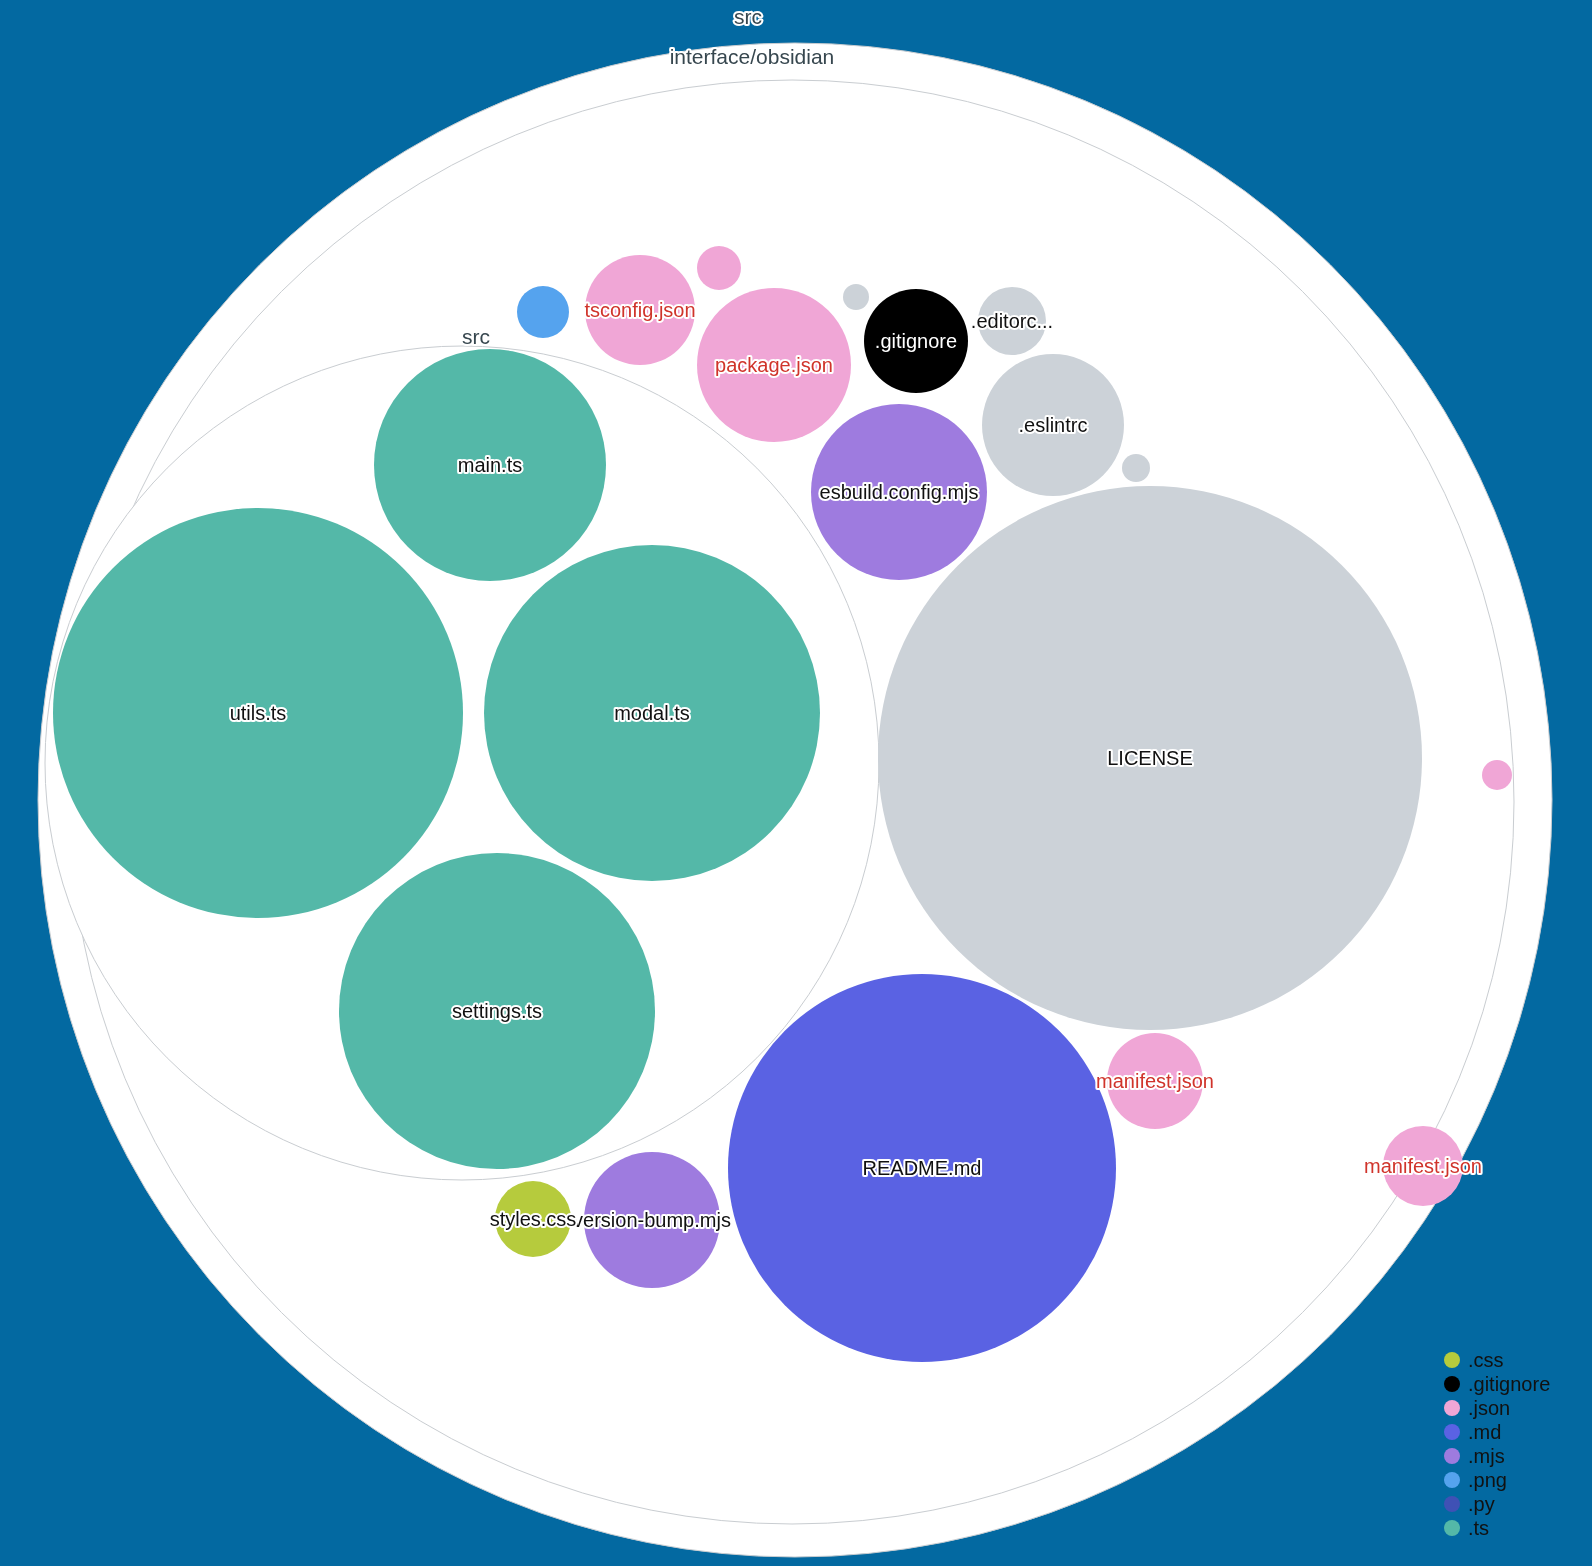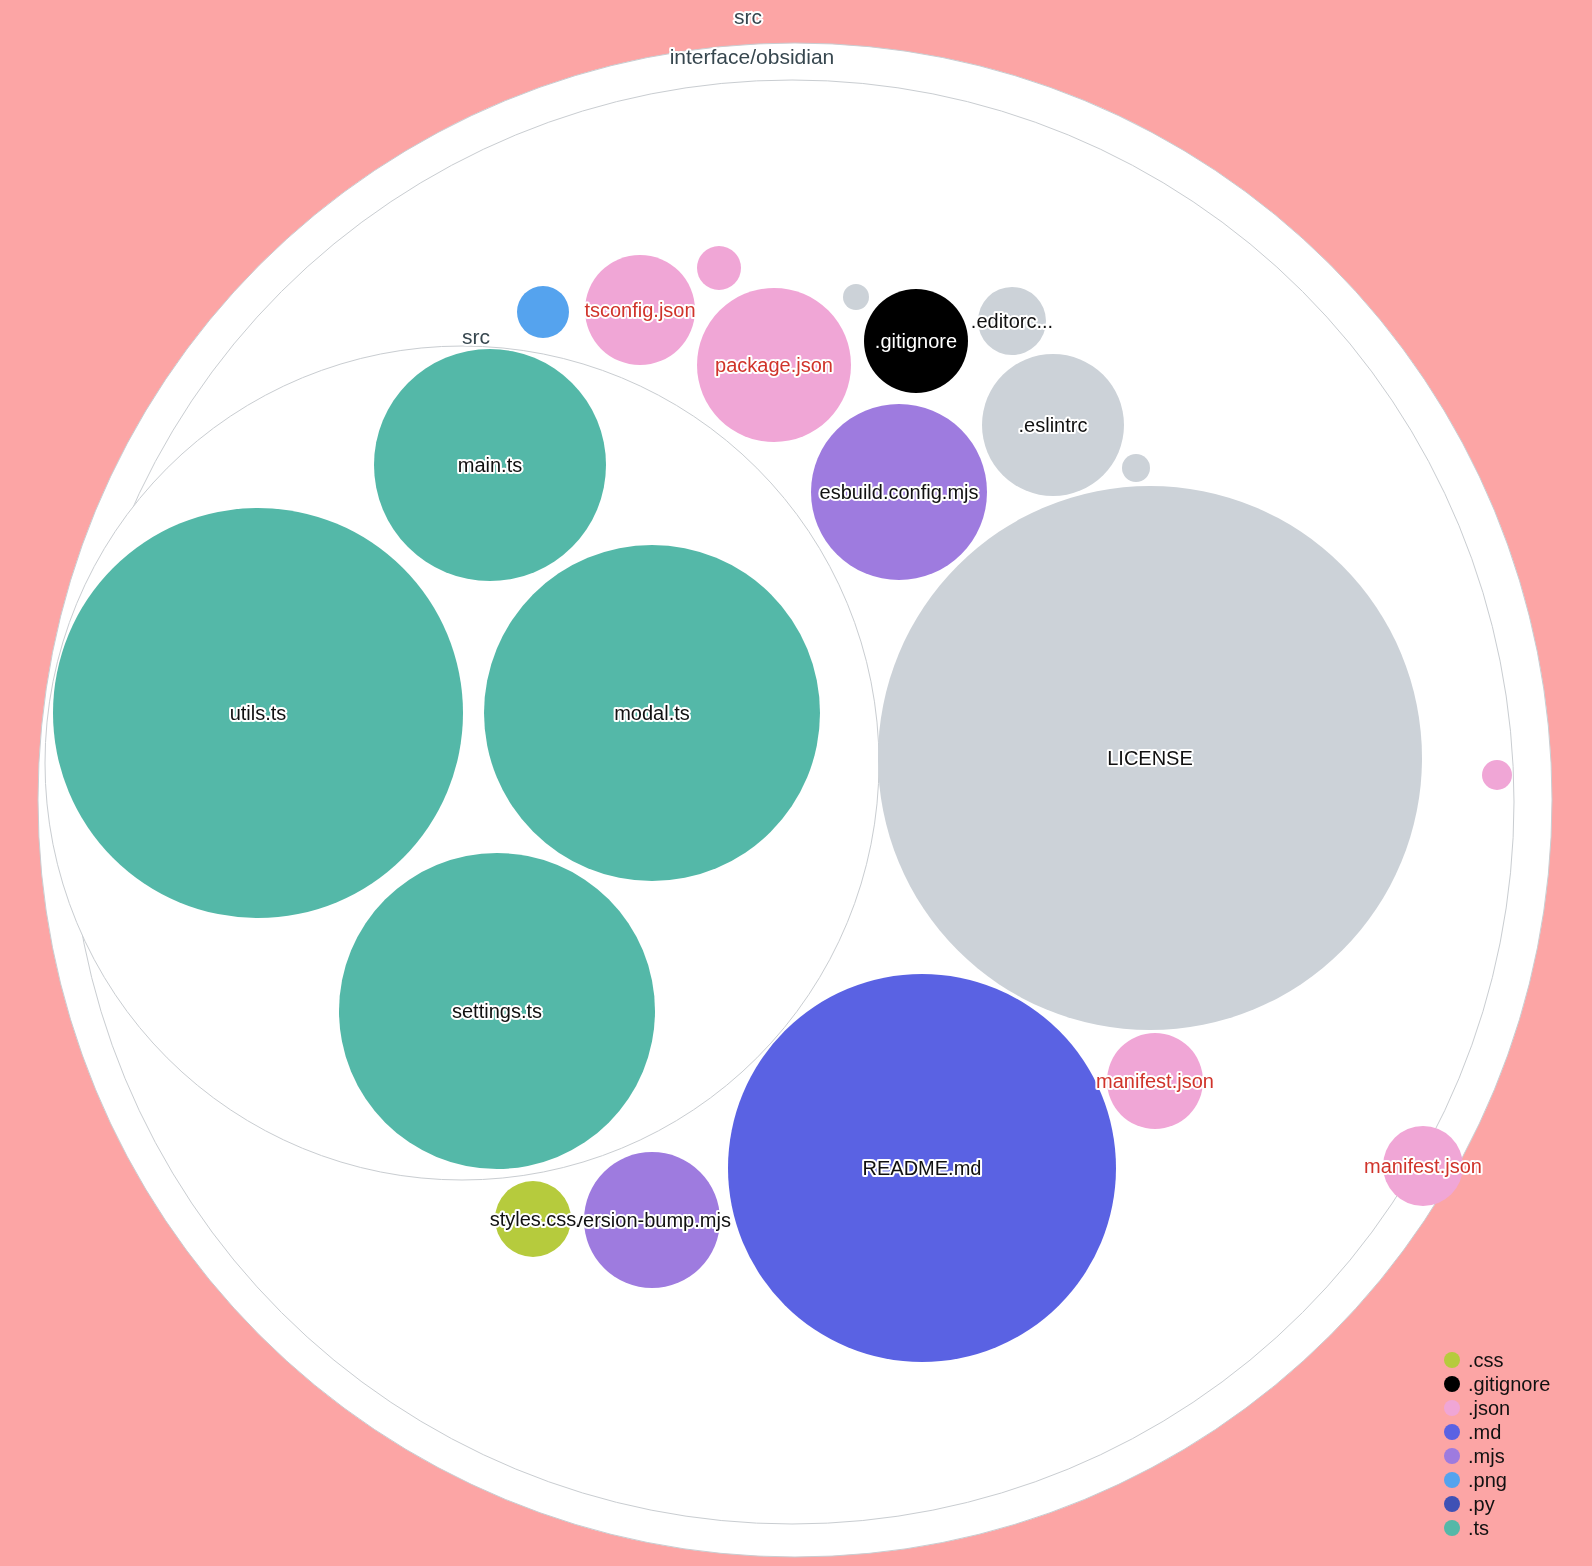--- a/index.html
+++ b/index.html
@@ -5,21 +5,21 @@
   html, body {
     margin: 0;
     padding: 0;
     background: #ffffff;
     font-family: "Liberation Sans", sans-serif;
   }
   .stage {
     position: relative;
     width: 1592px;
     height: 1566px;
-    background: #fca5a5;
+    background: #0369a1;
     overflow: hidden;
   }
   svg text {
     font-family: "Liberation Sans", sans-serif;
   }
   .folder-circle {
     fill: #ffffff;
     stroke-width: 1;
   }
   .file-label, .folder-label {

